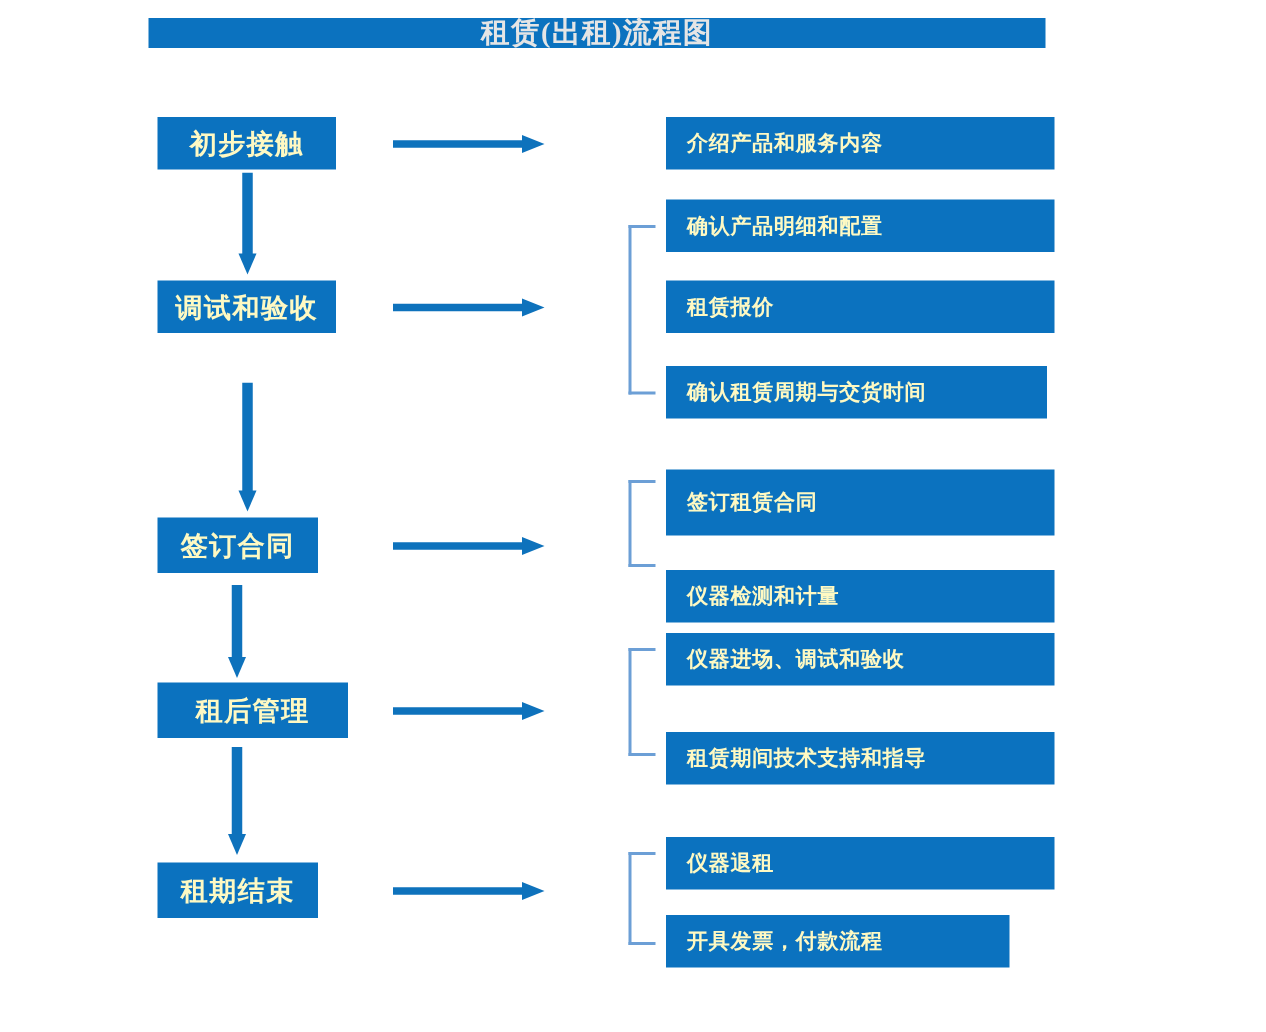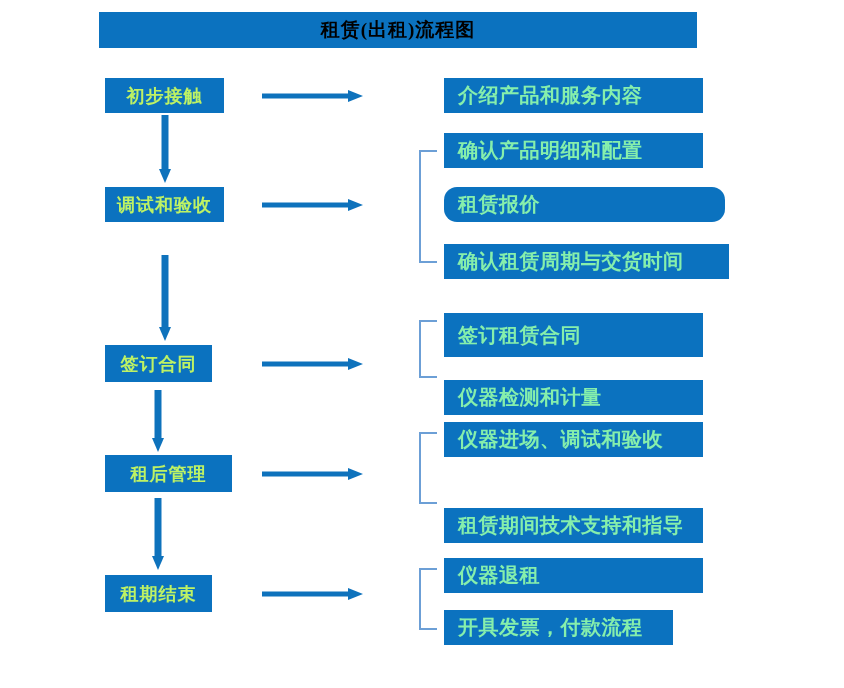--- a/index.html
+++ b/index.html
@@ -16,48 +16,48 @@
     width: 844px;
     height: 688px;
     background: #ffffff;
     overflow: hidden;
   }
   .title-bar {
     position: absolute;
     left: 99px;
     top: 12px;
     width: 598px;
-    height: 36px;
+    height: 20px;
     background: #0B72BF;
-    color: #000000;
+    color: #e5e5e5;
     font-size: 19px;
     font-weight: bold;
     letter-spacing: 1px;
     display: flex;
     align-items: center;
     justify-content: center;
     box-sizing: border-box;
   }
   .stage-box {
     position: absolute;
     background: #0B72BF;
-    color: #bef264;
+    color: #fef9c3;
     font-size: 18px;
     font-weight: bold;
     letter-spacing: 1px;
     display: flex;
     align-items: center;
     justify-content: center;
     box-sizing: border-box;
   }
   .detail-box {
     position: absolute;
     background: #0B72BF;
-    color: #86efac;
-    font-size: 20px;
+    color: #fef9c3;
+    font-size: 14px;
     font-weight: bold;
     letter-spacing: 0.5px;
     display: flex;
     align-items: center;
     box-sizing: border-box;
     padding-left: 14px;
   }
   .h-arrow {
     position: absolute;
     height: 14px;
@@ -135,31 +135,31 @@
   <svg class="h-arrow" style="left:262px; top:587px; width:102px;" viewBox="0 0 102 14">
     <path d="M0 7 L88 7" stroke="#0E72BC" stroke-width="5" fill="none"></path>
     <path d="M86 1 L86 13 L101 7 Z" fill="#0E72BC"></path>
   </svg>
 
   <div class="detail-box" style="left:444px; top:78px; width:259px; height:35px;">介绍产品和服务内容</div>
 
   <div class="bracket" style="left:419px; top:150px; height:113px;"></div>
 
   <div class="detail-box" style="left:444px; top:133px; width:259px; height:35px;">确认产品明细和配置</div>
-  <div class="detail-box" style="left:444px; top:187px; width:281px; height:35px;border-radius:13px;">租赁报价</div>
-  <div class="detail-box" style="left:444px; top:244px; width:285px; height:35px;">确认租赁周期与交货时间</div>
+  <div class="detail-box" style="left:444px; top:187px; width:259px; height:35px;">租赁报价</div>
+  <div class="detail-box" style="left:444px; top:244px; width:254px; height:35px;">确认租赁周期与交货时间</div>
 
   <div class="bracket" style="left:419px; top:320px; height:58px;"></div>
 
   <div class="detail-box" style="left:444px; top:313px; width:259px; height:44px;">签订租赁合同</div>
   <div class="detail-box" style="left:444px; top:360px; width:259px; height:35px;margin-top:20px;">仪器检测和计量</div>
 
   <div class="bracket" style="left:419px; top:432px; height:72px;"></div>
 
   <div class="detail-box" style="left:444px; top:422px; width:259px; height:35px;">仪器进场、调试和验收</div>
-  <div class="detail-box" style="left:444px; top:508px; width:259px; height:35px;">租赁期间技术支持和指导</div>
+  <div class="detail-box" style="left:444px; top:488px; width:259px; height:35px;">租赁期间技术支持和指导</div>
 
   <div class="bracket" style="left:419px; top:568px; height:62px;"></div>
 
   <div class="detail-box" style="left:444px; top:558px; width:259px; height:35px;">仪器退租</div>
   <div class="detail-box" style="left:444px; top:610px; width:229px; height:35px;">开具发票，付款流程</div>
 
 </div>
 
 </body></html>

